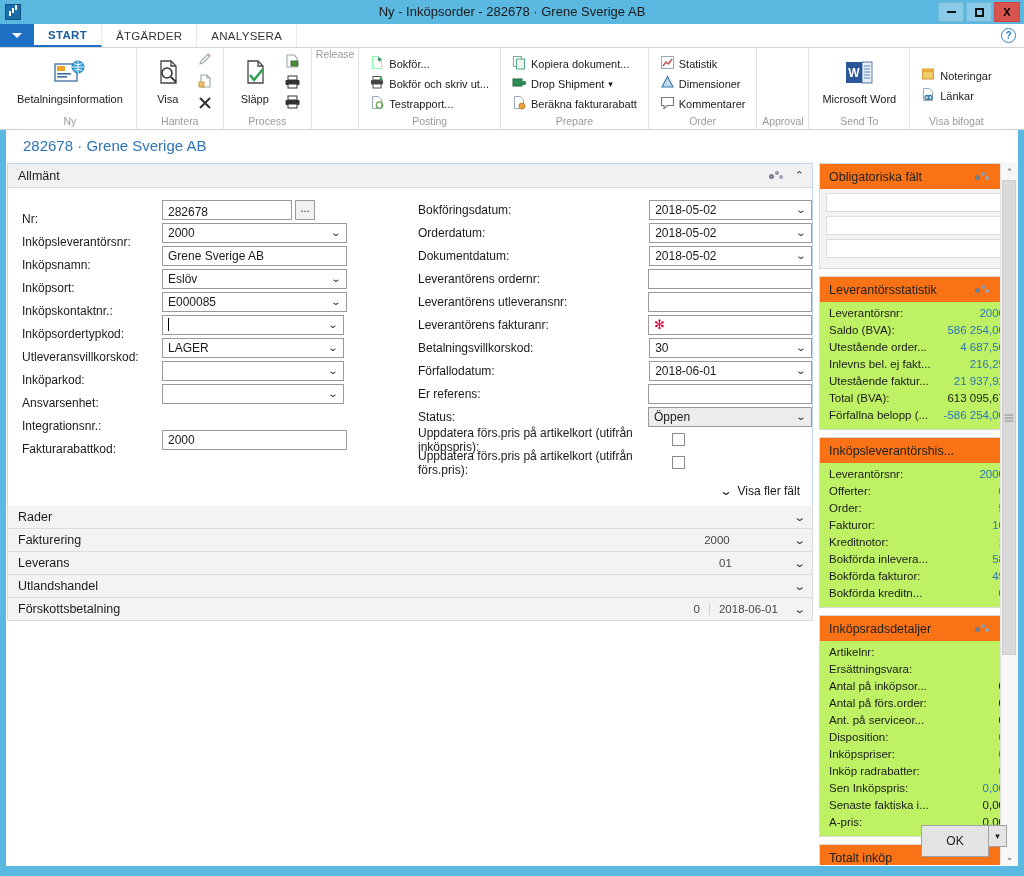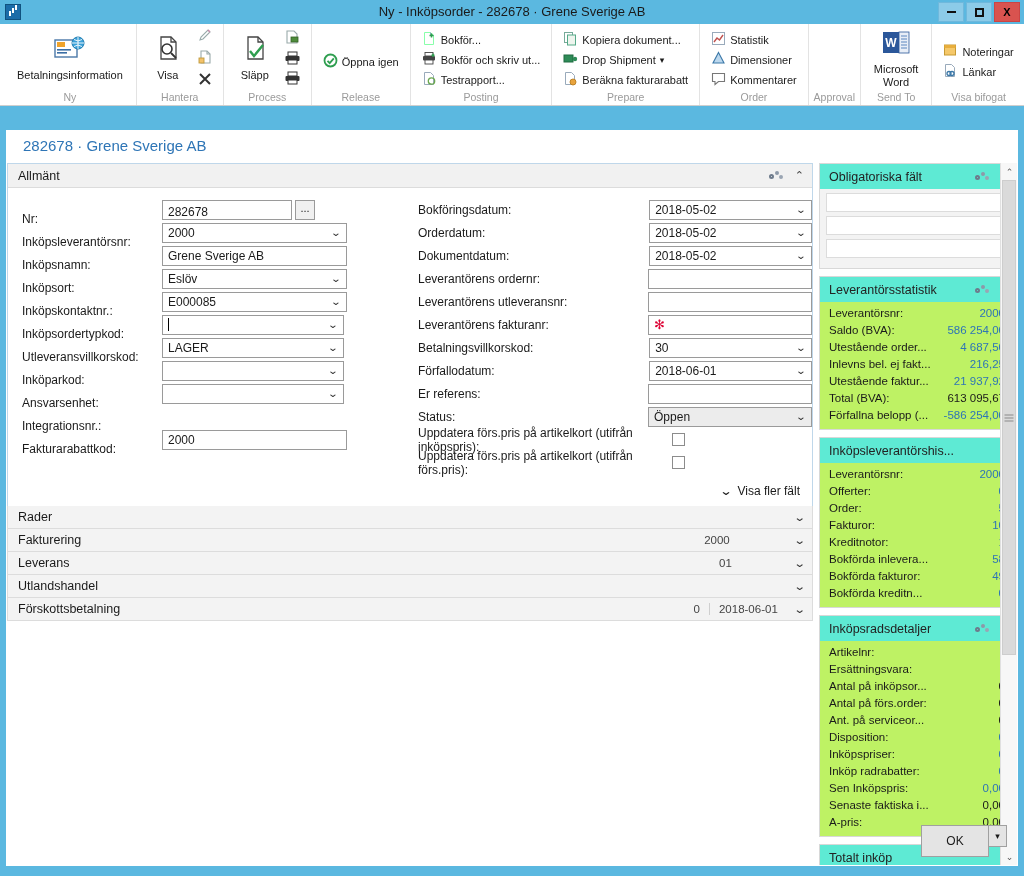--- a/index.html
+++ b/index.html
@@ -252,21 +252,21 @@
   .rightpane {
     width: 196px;
     margin-left: 6px;
     overflow: hidden;
   }
   .fb { border: 1px solid #d8d8d8; background: #f3f3f3; margin-bottom: 7px; }
   .fb-head {
     height: 25px; display: flex; align-items: center;
     padding: 0 6px 0 9px;
     font-size: 12.5px; color: #222;
-    background: #5eead4;
+    background: #f97316;
     cursor: pointer;
   }
   .fb-head .gear { margin-left: auto; }
   .fb-head .chev { margin-left: 8px; font-size: 11px; }
   .fb-body { background: #bef264; padding: 2px 9px 6px; }
   .fb-row { display: flex; align-items: center; height: 17px; font-size: 11.5px; }
   .fb-row .k { color: #1a1a1a; white-space: nowrap; overflow: hidden; }
   .fb-row .v { margin-left: auto; color: #2e75b6; }
   .fb-row .v.dark { color: #1a1a1a; }
   .fb-empty-body { background: #f3f3f3; padding: 4px 6px 6px; }
@@ -340,20 +340,29 @@
       <div class="winbtn">
           <span class="min-glyph"></span>
         </div>
       <div class="winbtn">
           <span class="max-glyph"></span>
         </div>
       <div class="winbtn close">X</div>
     </div>
   </div>
 
+  <div class="tabbar">
+    <div class="appbtn">
+      <span class="caret"></span>
+    </div>
+    <div class="tab active">START</div>
+    <div class="tab">ÅTGÄRDER</div>
+    <div class="tab">ANALYSERA</div>
+    <div class="help-icon">?</div>
+  </div>
 
   <div class="ribbon">
 
     <div class="rgroup">
       <div class="rgroup-body">
         <div class="bigbtn">
           <span class="ic">
             <svg width="34" height="28" viewBox="0 0 34 28">
               <rect x="2" y="5" width="22" height="17" fill="#fff" stroke="#4a78a8" stroke-width="1.4"></rect>
               <rect x="4" y="7" width="8" height="5" fill="#f0a32a"></rect>
@@ -438,33 +447,20 @@
                 <rect x="1.5" y="5" width="14" height="5" rx="1" fill="#333"></rect>
                 <rect x="4" y="9" width="9" height="4" fill="#fff" stroke="#333" stroke-width="1"></rect>
               </svg>
           </span>
         </div>
       </div>
       <div class="rgroup-label">Process</div>
     </div>
 
     <div class="rgroup">
-      <div class="rgroup-body" style="align-items:flex-start;padding-top:6px;">
-        <div class="smallcol">
-          <div class="smallbtn">
-            <span class="ic">
-              <svg width="15" height="15" viewBox="0 0 15 15">
-                  <circle cx="7.5" cy="7.5" r="6" fill="#fff" stroke="#2e9e4f" stroke-width="1.8"></circle>
-                  <path d="M4.5 7.8l2.2 2.4 4.1-4.8" fill="none" stroke="#2e9e4f" stroke-width="1.8"></path>
-                </svg>
-            </span>
-            <span>Öppna igen</span>
-          </div>
-        </div>
-      </div>
       <div class="rgroup-label">Release</div>
     </div>
 
     <div class="rgroup">
       <div class="rgroup-body" style="align-items:flex-start;padding-top:2px;">
         <div class="smallcol">
           <div class="smallbtn">
             <span class="ic">
               <svg width="15" height="15" viewBox="0 0 15 15">
                   <path d="M2.5 1.5h6l3 3v9h-9z" fill="#fff" stroke="#8fa" stroke-width="1"></path>

